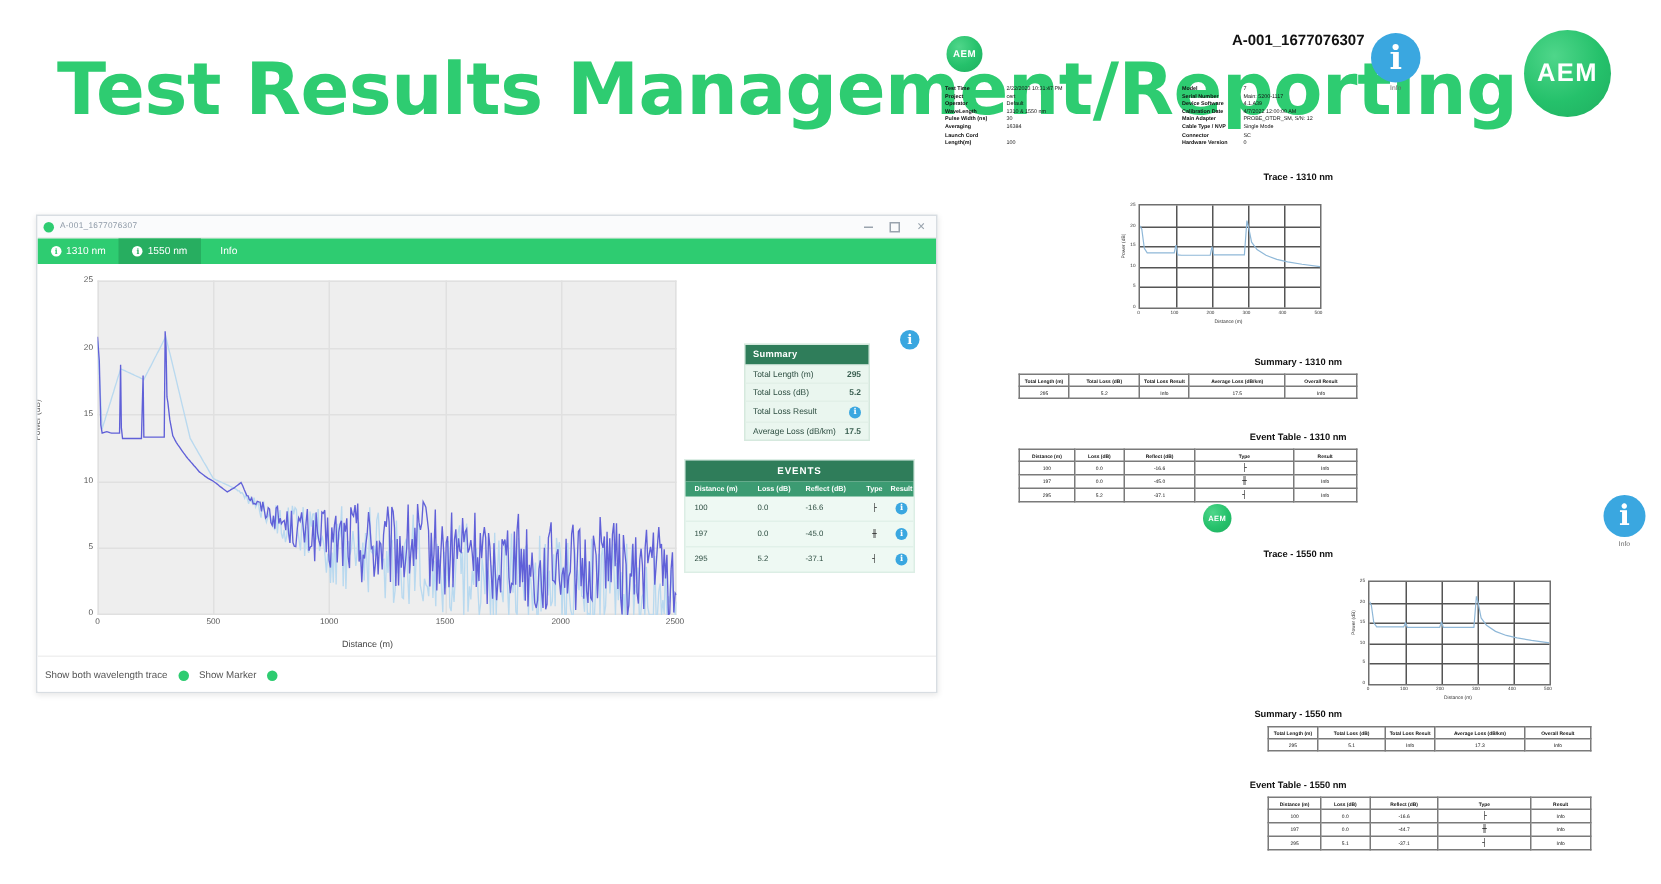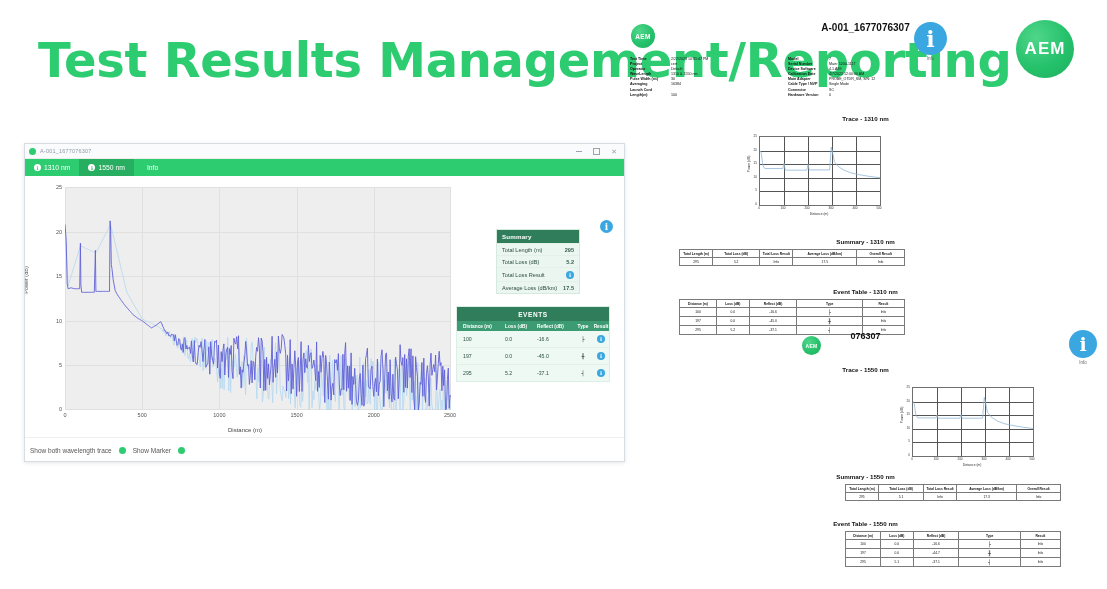--- a/index.html
+++ b/index.html
@@ -488,21 +488,20 @@
       <td>295</td>
       <td>5.2</td>
       <td>-37.1</td>
       <td><span class="type-sym">┤</span></td>
       <td>Info</td>
     </tr>
   </tbody>
     </table>
 
   <div class="aem-logo logo-mid">AEM</div>
-  <div class="doc-title2">076307</div>
   <div class="info-icon-lg ii2">i</div>
   <div class="ii-cap" style="left:445px;top:360px;width:28px;">Info</div>
 
   <div class="sec-title" style="top:366px">Trace - 1550 nm</div>
   <div class="mini-chart" id="mini1550" style="left:248px;top:383px;width:240px;height:90px;">
     <div class="mc-plot" style="left:40px;top:4px;width:120px;height:68px;">
       <div class="mc-grid-h" style="top:13.6px"></div>
       <div class="mc-grid-h" style="top:27.2px"></div>
       <div class="mc-grid-h" style="top:40.8px"></div>
       <div class="mc-grid-h" style="top:54.4px"></div>

